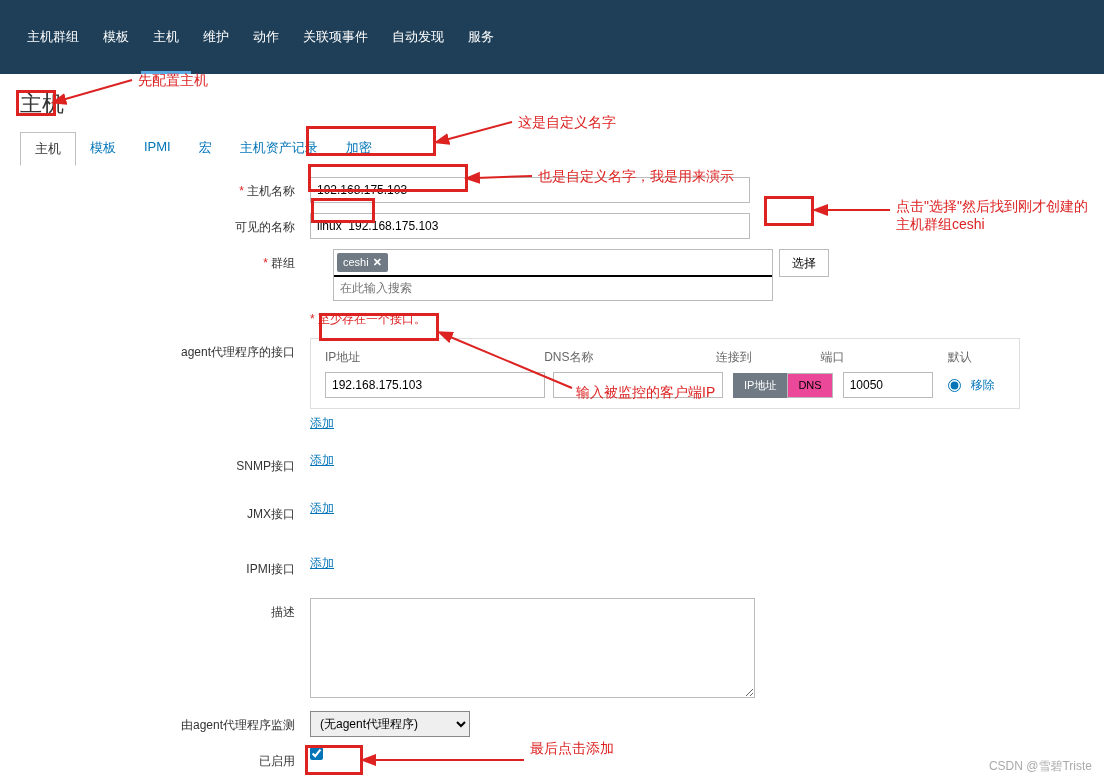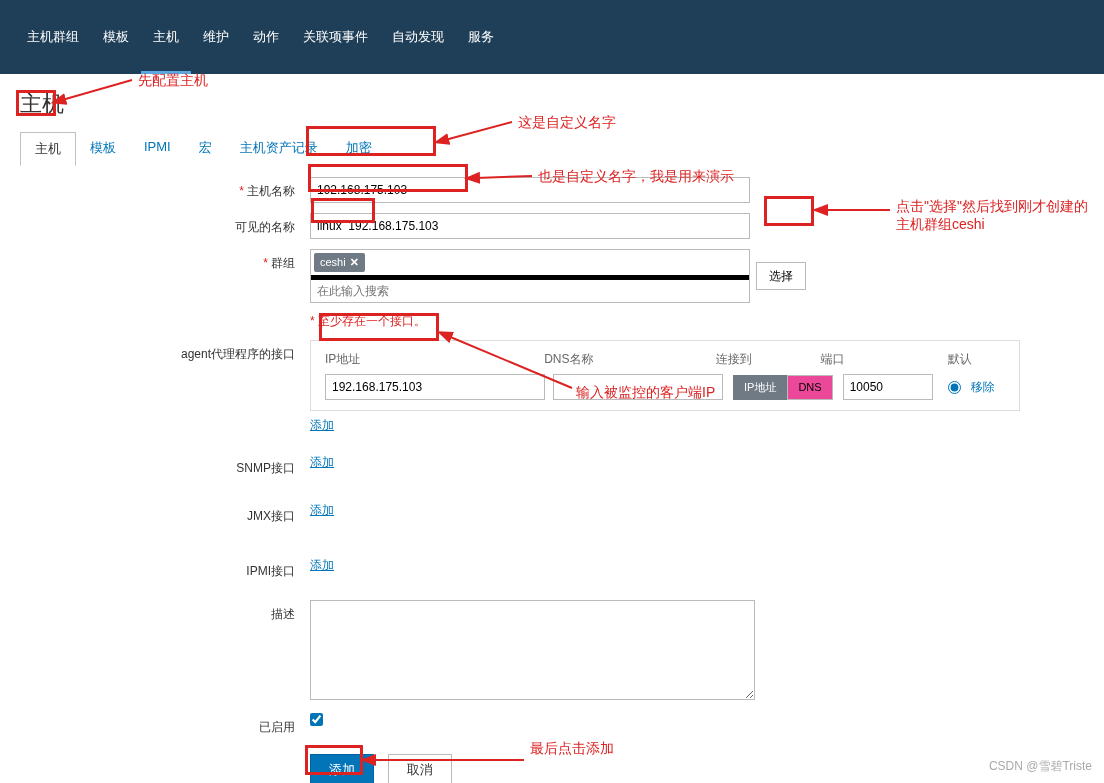--- a/index.html
+++ b/index.html
@@ -17,26 +17,26 @@
     .sub-tab.active { color: #333; border: 1px solid #c0c0c0; border-bottom: 1px solid #fff; }
     
     .form-area { padding: 10px 20px; }
     .form-row { display: flex; align-items: flex-start; margin-bottom: 10px; }
     .form-label { width: 290px; text-align: right; padding-right: 15px; padding-top: 6px; font-size: 12px; color: #333; }
     .form-label .req { color: #d22; margin-right: 3px; }
     .form-content { flex: 1; position: relative; }
     
     .text-input { border: 1px solid #bbb; padding: 4px 6px; font-size: 12px; width: 440px; height: 26px; }
     
-    .group-box { display: flex; align-items: center; }
+    .group-box { display: flex; align-items: flex-start; margin-left: 23px; }
     .group-tags { border: 1px solid #bbb; width: 440px; min-height: 52px; }
     .group-tag-row { padding: 3px; }
     .tag { display: inline-block; background: #6f7a84; color: #fff; padding: 3px 6px; font-size: 11px; border-radius: 2px; }
     .tag-x { margin-left: 4px; cursor: pointer; font-weight: bold; }
-    .group-search { border: none; border-top: 5px solid #000000; padding: 4px 6px; font-size: 12px; color: #999; width: 100%; outline: none; }
+    .group-search { border: none; border-top: 2px solid #000000; padding: 4px 6px; font-size: 12px; color: #999; width: 100%; outline: none; }
     .select-btn { border: 1px solid #bbb; background: #fff; padding: 4px 12px; margin-left: 6px; height: 28px; cursor: pointer; font-size: 12px; }
     
     .error-text { color: #d22; font-size: 12px; margin-top: 6px; }
     
     .interface-box { border: 1px solid #ddd; padding: 10px 14px 4px 14px; width: 710px; }
     .interface-header { display: flex; font-size: 12px; color: #666; margin-bottom: 6px; }
     .ih-ip { width: 230px; }
     .ih-dns { width: 180px; }
     .ih-conn { width: 110px; }
     .ih-port { width: 100px; }
@@ -167,20 +167,28 @@
   <div class="form-row" style="margin-top:32px;">
     <div class="form-label"><span>IPMI接口</span></div>
     <div class="form-content"><span class="add-link">添加</span></div>
   </div>
 
   <div class="form-row" style="margin-top:20px;">
     <div class="form-label"><span>描述</span></div>
     <div class="form-content"><textarea class="desc" style=""></textarea></div>
   </div>
 
+  <div class="form-row">
+    <div class="form-label"><span>由agent代理程序监测</span></div>
+    <div class="form-content">
+      <select class="proxy">
+        <option>(无agent代理程序)</option>
+      </select>
+    </div>
+  </div>
 
   <div class="form-row">
     <div class="form-label"><span>已启用</span></div>
     <div class="form-content"><input type="checkbox" class="checkbox" checked="" style=""></div>
   </div>
 
   <div class="form-row">
     <div class="form-label"></div>
     <div class="form-content action-buttons">
       <button class="btn-primary">添加</button>

